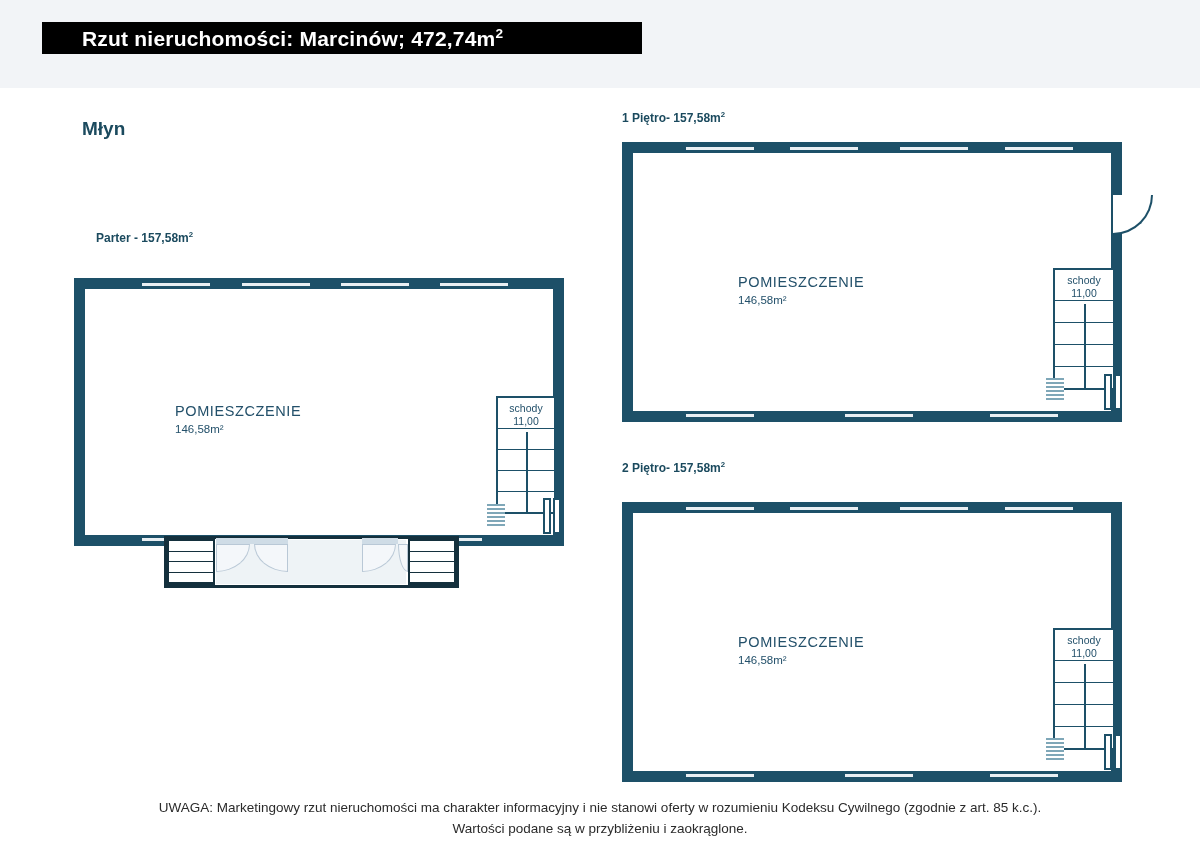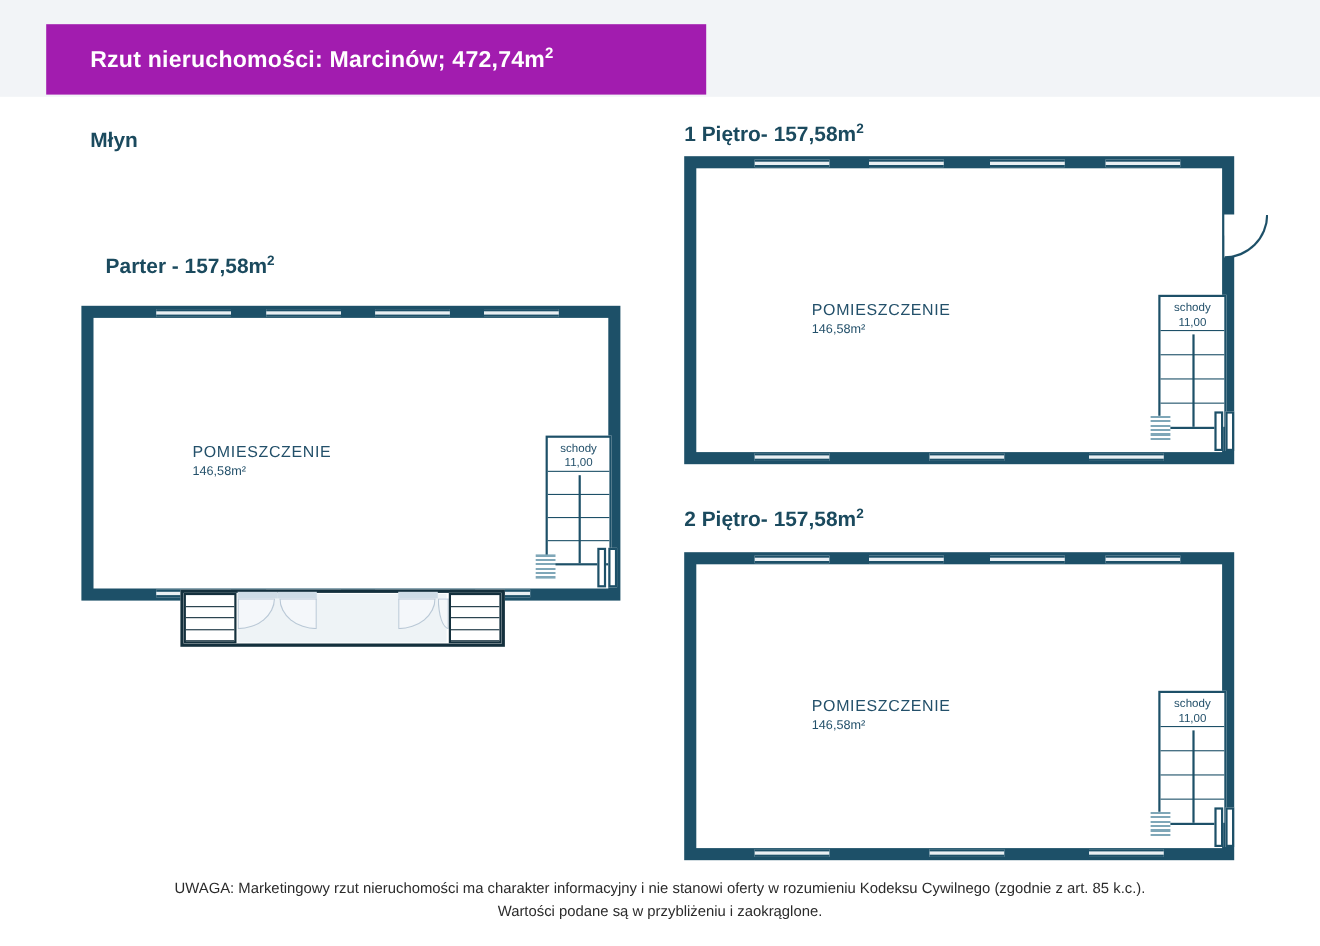--- a/index.html
+++ b/index.html
@@ -27,43 +27,43 @@
     left: 0; top: 0;
     width: 1200px;
     height: 88px;
     background: #f2f4f7;
   }
   .title-bar {
     position: absolute;
     left: 42px;
     top: 22px;
     width: 600px;
-    height: 64px;
-    background: #a21caf;
+    height: 32px;
+    background: #000000;
     display: flex;
     align-items: center;
   }
   .title-bar .title-text {
     color: #ffffff;
     font-size: 21px;
     font-weight: bold;
     padding-left: 40px;
     letter-spacing: 0.2px;
   }
   sup { font-size: 0.65em; vertical-align: super; }
 
   .building-label {
     position: absolute;
     font-size: 19px;
     font-weight: bold;
     color: #1b4a5e;
   }
   .floor-label {
     position: absolute;
-    font-size: 19px;
+    font-size: 12px;
     font-weight: bold;
     color: #1b4a5e;
   }
 
   
   .plan {
     position: absolute;
     box-sizing: border-box;
     background: #ffffff;
     border: 11px solid #1d5068;

